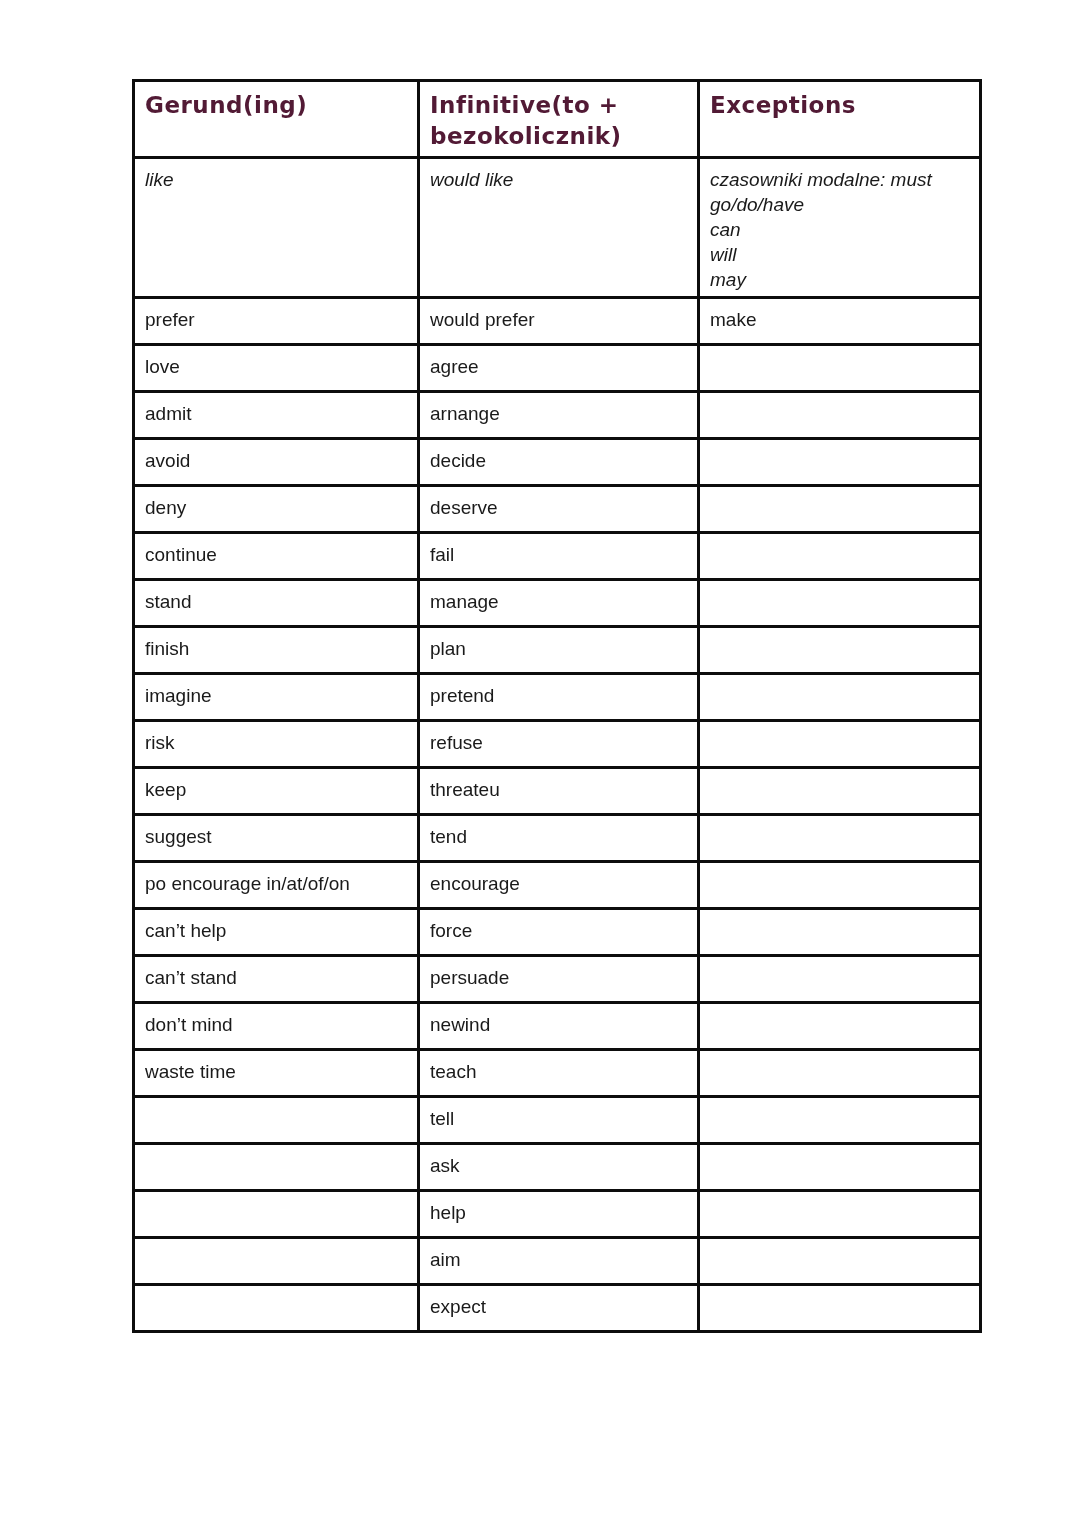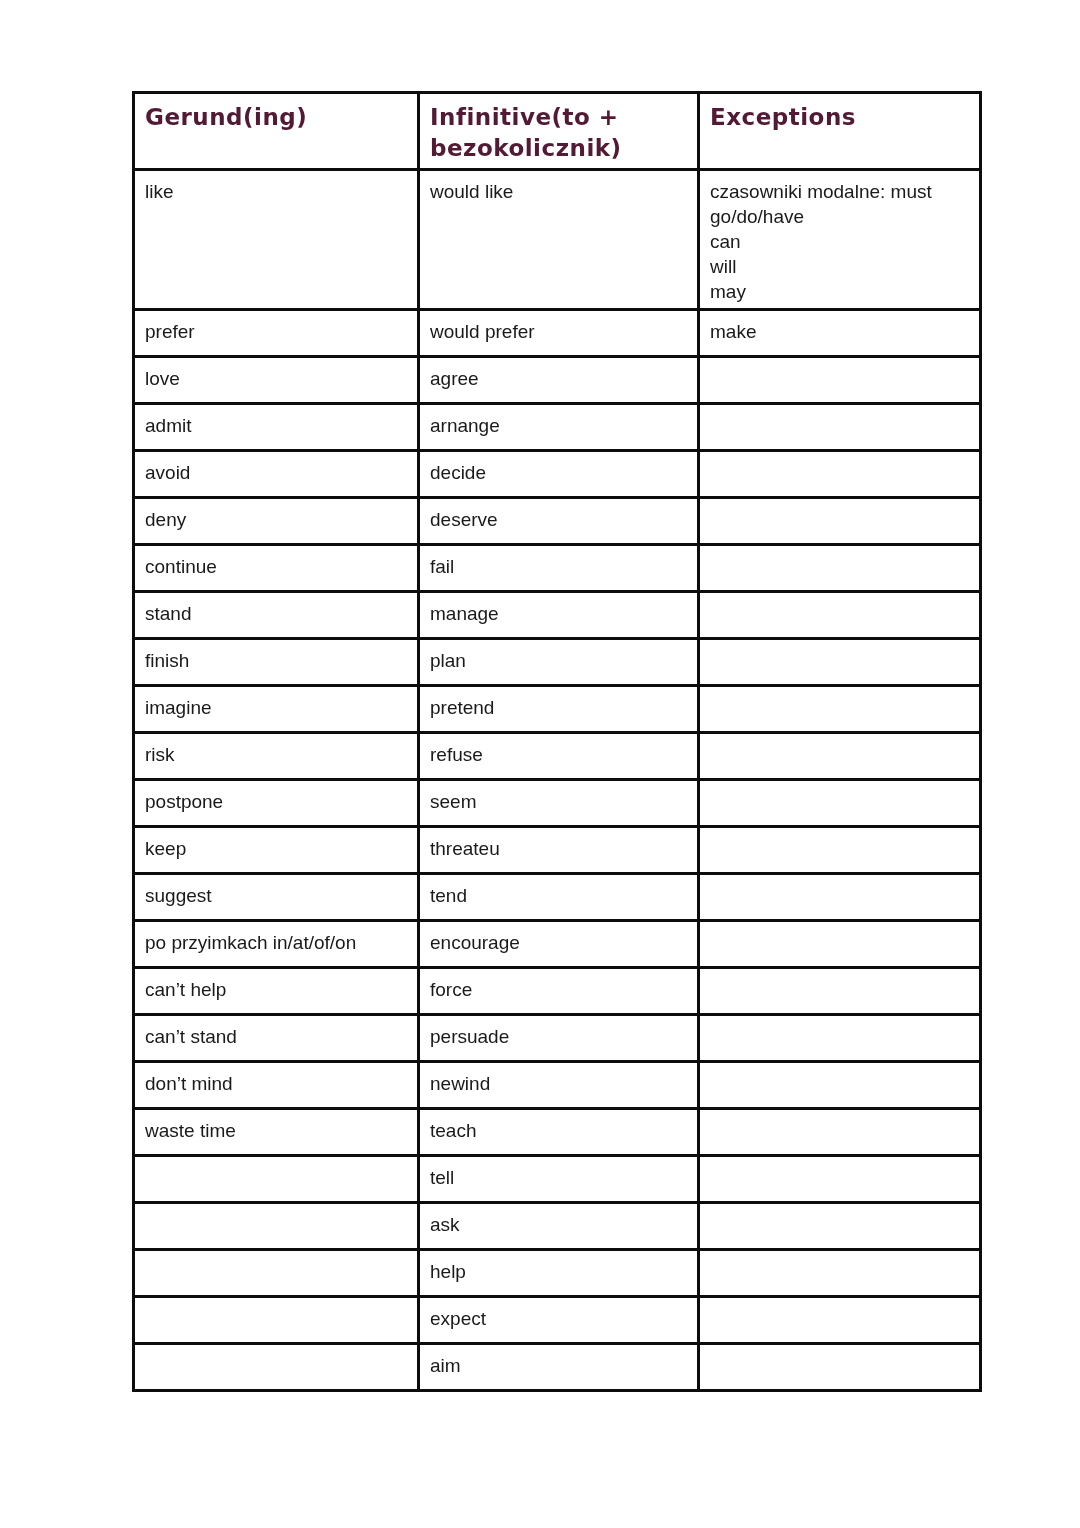--- a/index.html
+++ b/index.html
@@ -11,21 +11,21 @@
   .page {
     position: relative;
     width: 1080px;
     height: 1528px;
     background: #ffffff;
     overflow: hidden;
   }
   .verb-table {
     position: absolute;
     left: 132px;
-    top: 91px;
+    top: 79px;
     width: 847px;
     border-collapse: collapse;
     table-layout: fixed;
     padding-left: 28px;
   }
   .verb-table col.c1 { width: 285px; }
   .verb-table col.c2 { width: 280px; }
   .verb-table col.c3 { width: 282px; }
   .verb-table th, .verb-table td {
     border: 3px solid #0d0d0d;
@@ -45,20 +45,21 @@
     font-family: "DejaVu Sans", "Liberation Sans", sans-serif;
   }
   .verb-table td {
     font-size: 19px;
     line-height: 1.32;
     color: #1a1a1a;
     height: 32px;
   }
   .verb-table tr.tall td {
     height: 123px;
+    font-style: italic;
   }
 </style>
 </head>
 <body>
 
 <div class="page">
   <table class="verb-table">
     <colgroup>
       <col class="c1">
         <col class="c2">
@@ -126,36 +127,31 @@
           <td>imagine</td>
           <td>pretend</td>
           <td></td>
         </tr>
         <tr>
           <td>risk</td>
           <td>refuse</td>
           <td></td>
         </tr>
         <tr>
-          <td>postpone</td>
-          <td>seem</td>
-          <td></td>
-        </tr>
-        <tr>
           <td>keep</td>
           <td>threateu</td>
           <td></td>
         </tr>
         <tr>
           <td>suggest</td>
           <td>tend</td>
           <td></td>
         </tr>
         <tr>
-          <td>po przyimkach in/at/of/on</td>
+          <td>po encourage in/at/of/on</td>
           <td>encourage</td>
           <td></td>
         </tr>
         <tr>
           <td>can’t help</td>
           <td>force</td>
           <td></td>
         </tr>
         <tr>
           <td>can’t stand</td>
@@ -182,23 +178,23 @@
           <td>ask</td>
           <td></td>
         </tr>
         <tr>
           <td></td>
           <td>help</td>
           <td></td>
         </tr>
         <tr>
           <td></td>
+          <td>aim</td>
+          <td></td>
+        </tr>
+        <tr>
+          <td></td>
           <td>expect</td>
-          <td></td>
-        </tr>
-        <tr>
-          <td></td>
-          <td>aim</td>
           <td></td>
         </tr>
       </tbody>
   </table>
 </div>
 
 </body></html>

